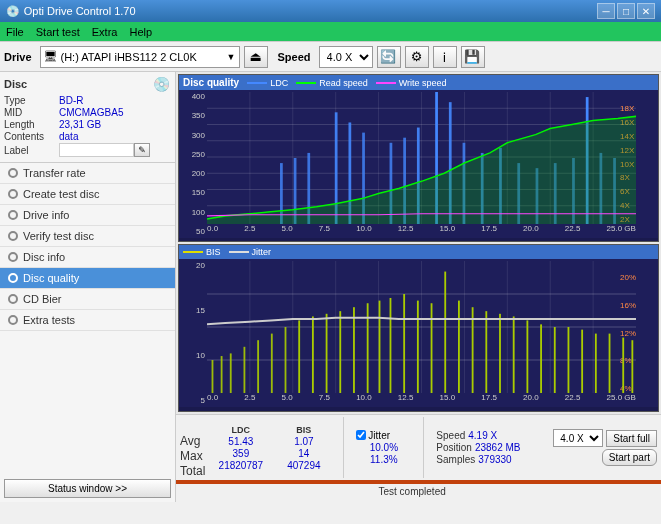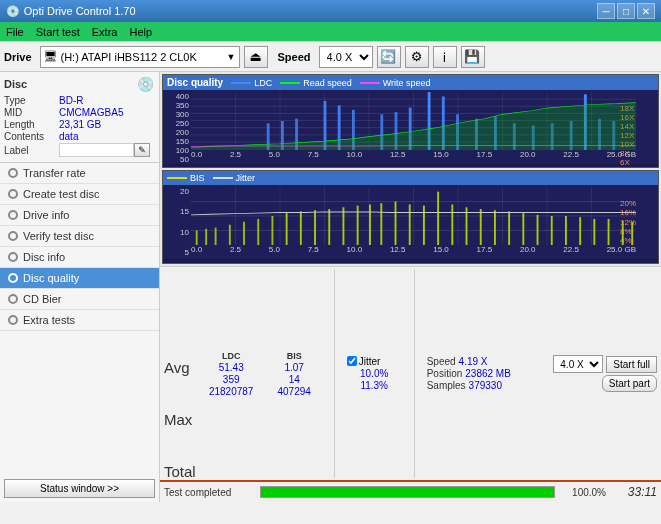--- a/index.html
+++ b/index.html
@@ -21,21 +21,21 @@
     .drive-select { display: flex; align-items: center; gap: 3px; border: 1px solid #999; background: white; padding: 1px 3px; min-width: 200px; height: 22px; font-size: 11px; cursor: pointer; }
     .drive-select-arrow { margin-left: auto; font-size: 9px; }
     .toolbar-btn { border: 1px solid #999; background: linear-gradient(to bottom, #fff, #e0e0e0); width: 24px; height: 22px; cursor: pointer; display: flex; align-items: center; justify-content: center; font-size: 13px; }
     .speed-label { font-size: 11px; font-weight: bold; margin-left: 6px; margin-right: 4px; }
     .speed-select { border: 1px solid #999; background: white; padding: 1px 3px; height: 22px; font-size: 11px; cursor: pointer; }
 
     
     .main { display: flex; height: calc(524px - 22px - 20px - 30px - 22px); }
     
     
-    .sidebar { width: 160px; background: #f5f5f5; border-right: 1px solid #ccc; display: flex; flex-direction: column; }
+    .sidebar { width: 176px; background: #f5f5f5; border-right: 1px solid #ccc; display: flex; flex-direction: column; }
     
     
     .disc-panel { padding: 4px; border-bottom: 1px solid #ccc; }
     .disc-panel-header { display: flex; align-items: center; justify-content: space-between; margin-bottom: 3px; }
     .disc-title { font-size: 11px; font-weight: bold; color: #333; }
     .disc-icon { font-size: 14px; }
     .disc-row { display: flex; align-items: center; margin-bottom: 1px; }
     .disc-key { font-size: 10px; color: #333; width: 55px; flex-shrink: 0; }
     .disc-val { font-size: 10px; color: #0000cc; flex: 1; }
     .label-input { border: 1px solid #ccc; width: 75px; height: 14px; font-size: 9px; }
@@ -76,33 +76,33 @@
 
     
     .chart-svg { position: absolute; left: 28px; right: 22px; top: 2px; bottom: 14px; }
 
     
     .stats-bar { background: #f0f0f0; border-top: 1px solid #ccc; padding: 2px 4px; display: flex; gap: 8px; align-items: center; flex-wrap: wrap; }
     .stats-col { display: flex; flex-direction: column; gap: 1px; min-width: 55px; }
     .stats-header { font-size: 9px; color: #333; text-align: center; font-weight: bold; }
     .stats-val { font-size: 10px; color: #0000cc; text-align: center; }
     .stats-label-col { display: flex; flex-direction: column; gap: 1px; }
-    .stats-row-label { font-size: 15px; color: #333; height: 14px; display: flex; align-items: center; margin-top: 37px; }
+    .stats-row-label { font-size: 12px; color: #333; height: 14px; display: flex; align-items: center; }
     .stats-divider { width: 1px; background: #ccc; margin: 0 4px; align-self: stretch; }
     .jitter-checkbox { width: 10px; height: 10px; margin-right: 2px; }
     .jitter-row { display: flex; align-items: center; font-size: 10px; }
     .speed-info { display: flex; flex-direction: column; gap: 1px; }
     .speed-row { font-size: 10px; display: flex; gap: 3px; }
     .speed-key { color: #333; }
     .speed-val { color: #0000cc; }
     .btn-start { border: 1px solid #999; background: linear-gradient(to bottom, #fff, #e0e0e0); padding: 2px 6px; font-size: 10px; cursor: pointer; white-space: nowrap; }
     .speed-select-small { border: 1px solid #999; background: white; padding: 1px 2px; height: 18px; font-size: 10px; cursor: pointer; }
 
     
-    .progress-bar-container { background: #f0f0f0; border-top: 2px solid #c2410c; padding: 2px 4px; display: flex; align-items: center; gap: 16px; height: 22px; }
+    .progress-bar-container { background: #f0f0f0; border-top: 4px solid #c2410c; padding: 2px 4px; display: flex; align-items: center; gap: 16px; height: 22px; flex-direction: column; }
     .progress-track { flex: 1; height: 12px; border: 1px solid #999; background: #fff; }
     .progress-fill { height: 100%; background: #00cc00; }
     .progress-text { font-size: 10px; color: #333; min-width: 35px; text-align: right; }
     .progress-time { font-size: 12px; color: #333; min-width: 35px; text-align: right; font-style: italic; }
     .status-text { font-size: 10px; color: #333; min-width: 80px; }
   </style>
 </head>
 <body>
 
 <div class="title-bar">

